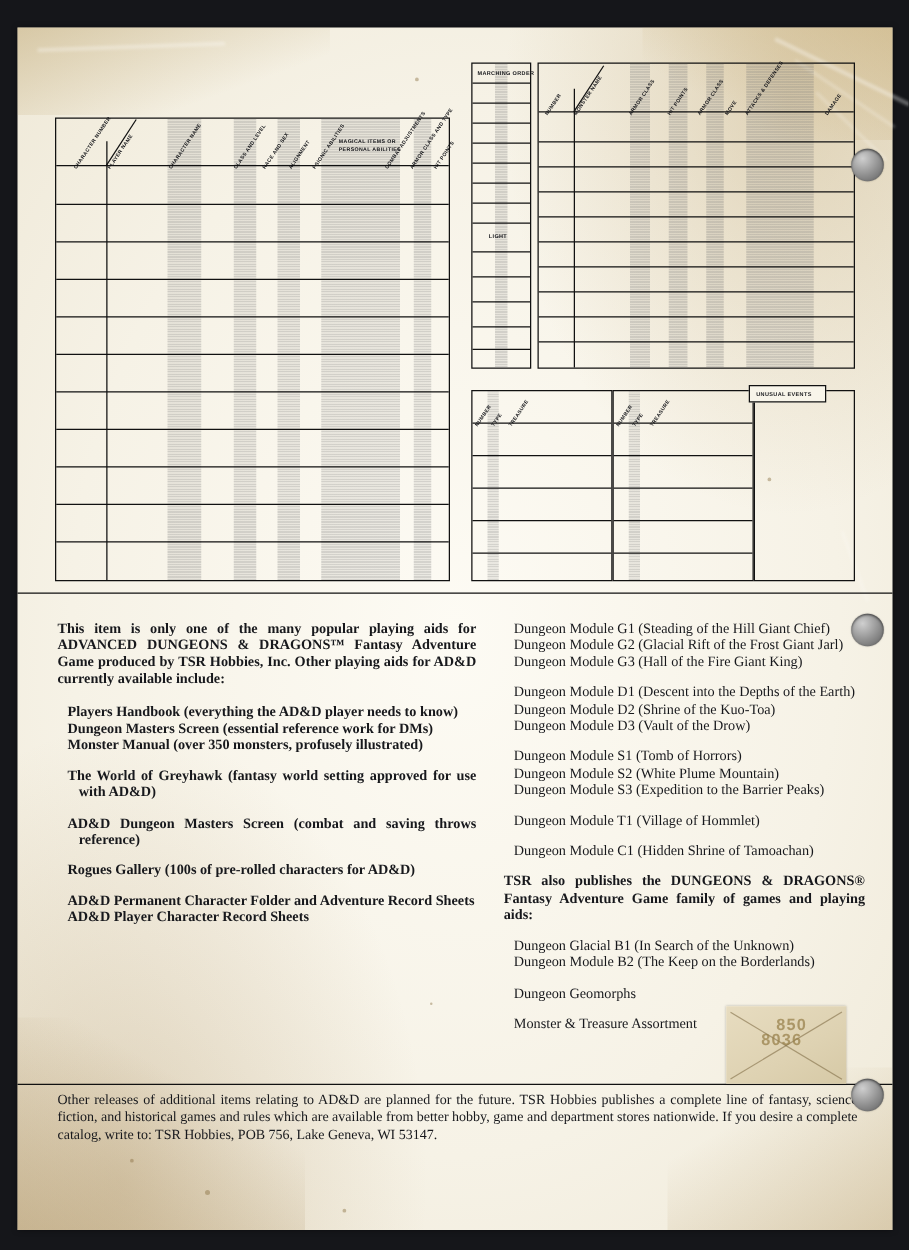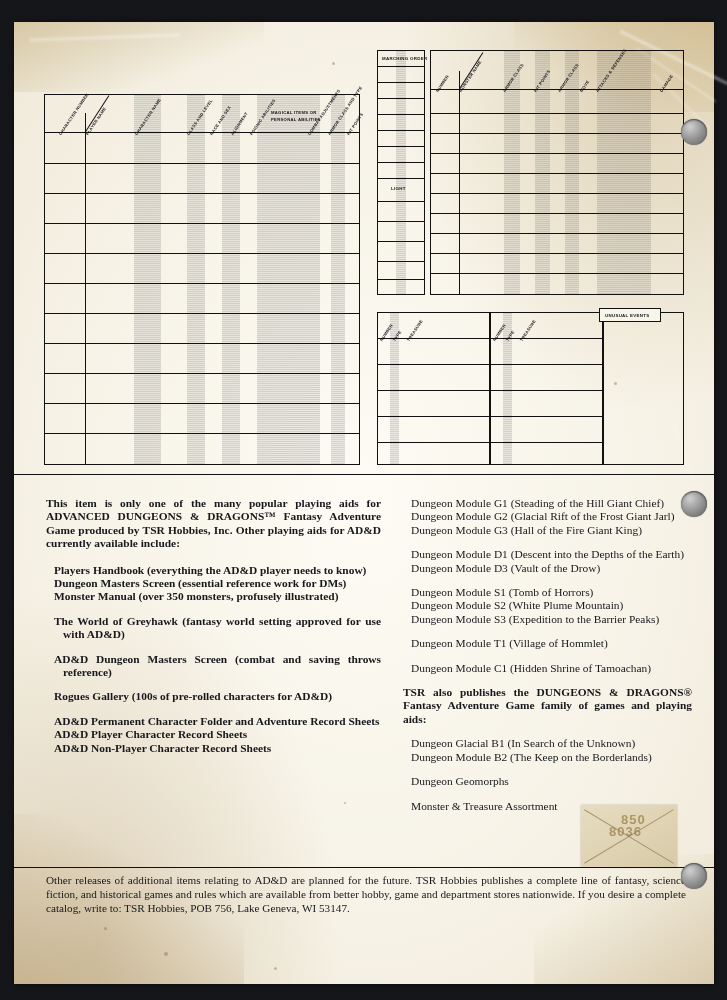--- a/index.html
+++ b/index.html
@@ -292,29 +292,29 @@
           <div class="item">Monster Manual (over 350 monsters, profusely illustrated)</div>
           <div class="gap"></div>
           <div class="item">The World of Greyhawk (fantasy world setting approved for use with AD&amp;D)</div>
           <div class="gap"></div>
           <div class="item">AD&amp;D Dungeon Masters Screen (combat and saving throws reference)</div>
           <div class="gap"></div>
           <div class="item">Rogues Gallery (100s of pre-rolled characters for AD&amp;D)</div>
           <div class="gap"></div>
           <div class="item nojust">AD&amp;D Permanent Character Folder and Adventure Record Sheets</div>
           <div class="item nojust">AD&amp;D Player Character Record Sheets</div>
-          <div class="item nojust">AD&amp;D Non-Player Character Record Sheets</div>
         </div>
 
         <div id="colR">
           <div class="modline">Dungeon Module G1 (Steading of the Hill Giant Chief)</div>
           <div class="modline" style="text-align:justify;">Dungeon Module G2 (Glacial Rift of the Frost Giant Jarl)</div>
           <div class="modline">Dungeon Module G3 (Hall of the Fire Giant King)</div>
           <div class="gap"></div>
           <div class="modline" style="text-align:justify;">Dungeon Module D1 (Descent into the Depths of the Earth)</div>
+          <div class="modline">Dungeon Module D2 (Shrine of the Kuo-Toa)</div>
           <div class="modline">Dungeon Module D3 (Vault of the Drow)</div>
           <div class="gap"></div>
           <div class="modline">Dungeon Module S1 (Tomb of Horrors)</div>
           <div class="modline">Dungeon Module S2 (White Plume Mountain)</div>
           <div class="modline">Dungeon Module S3 (Expedition to the Barrier Peaks)</div>
           <div class="gap"></div>
           <div class="modline">Dungeon Module T1 (Village of Hommlet)</div>
           <div class="gap"></div>
           <div class="modline">Dungeon Module C1 (Hidden Shrine of Tamoachan)</div>
           <div class="gap"></div>

